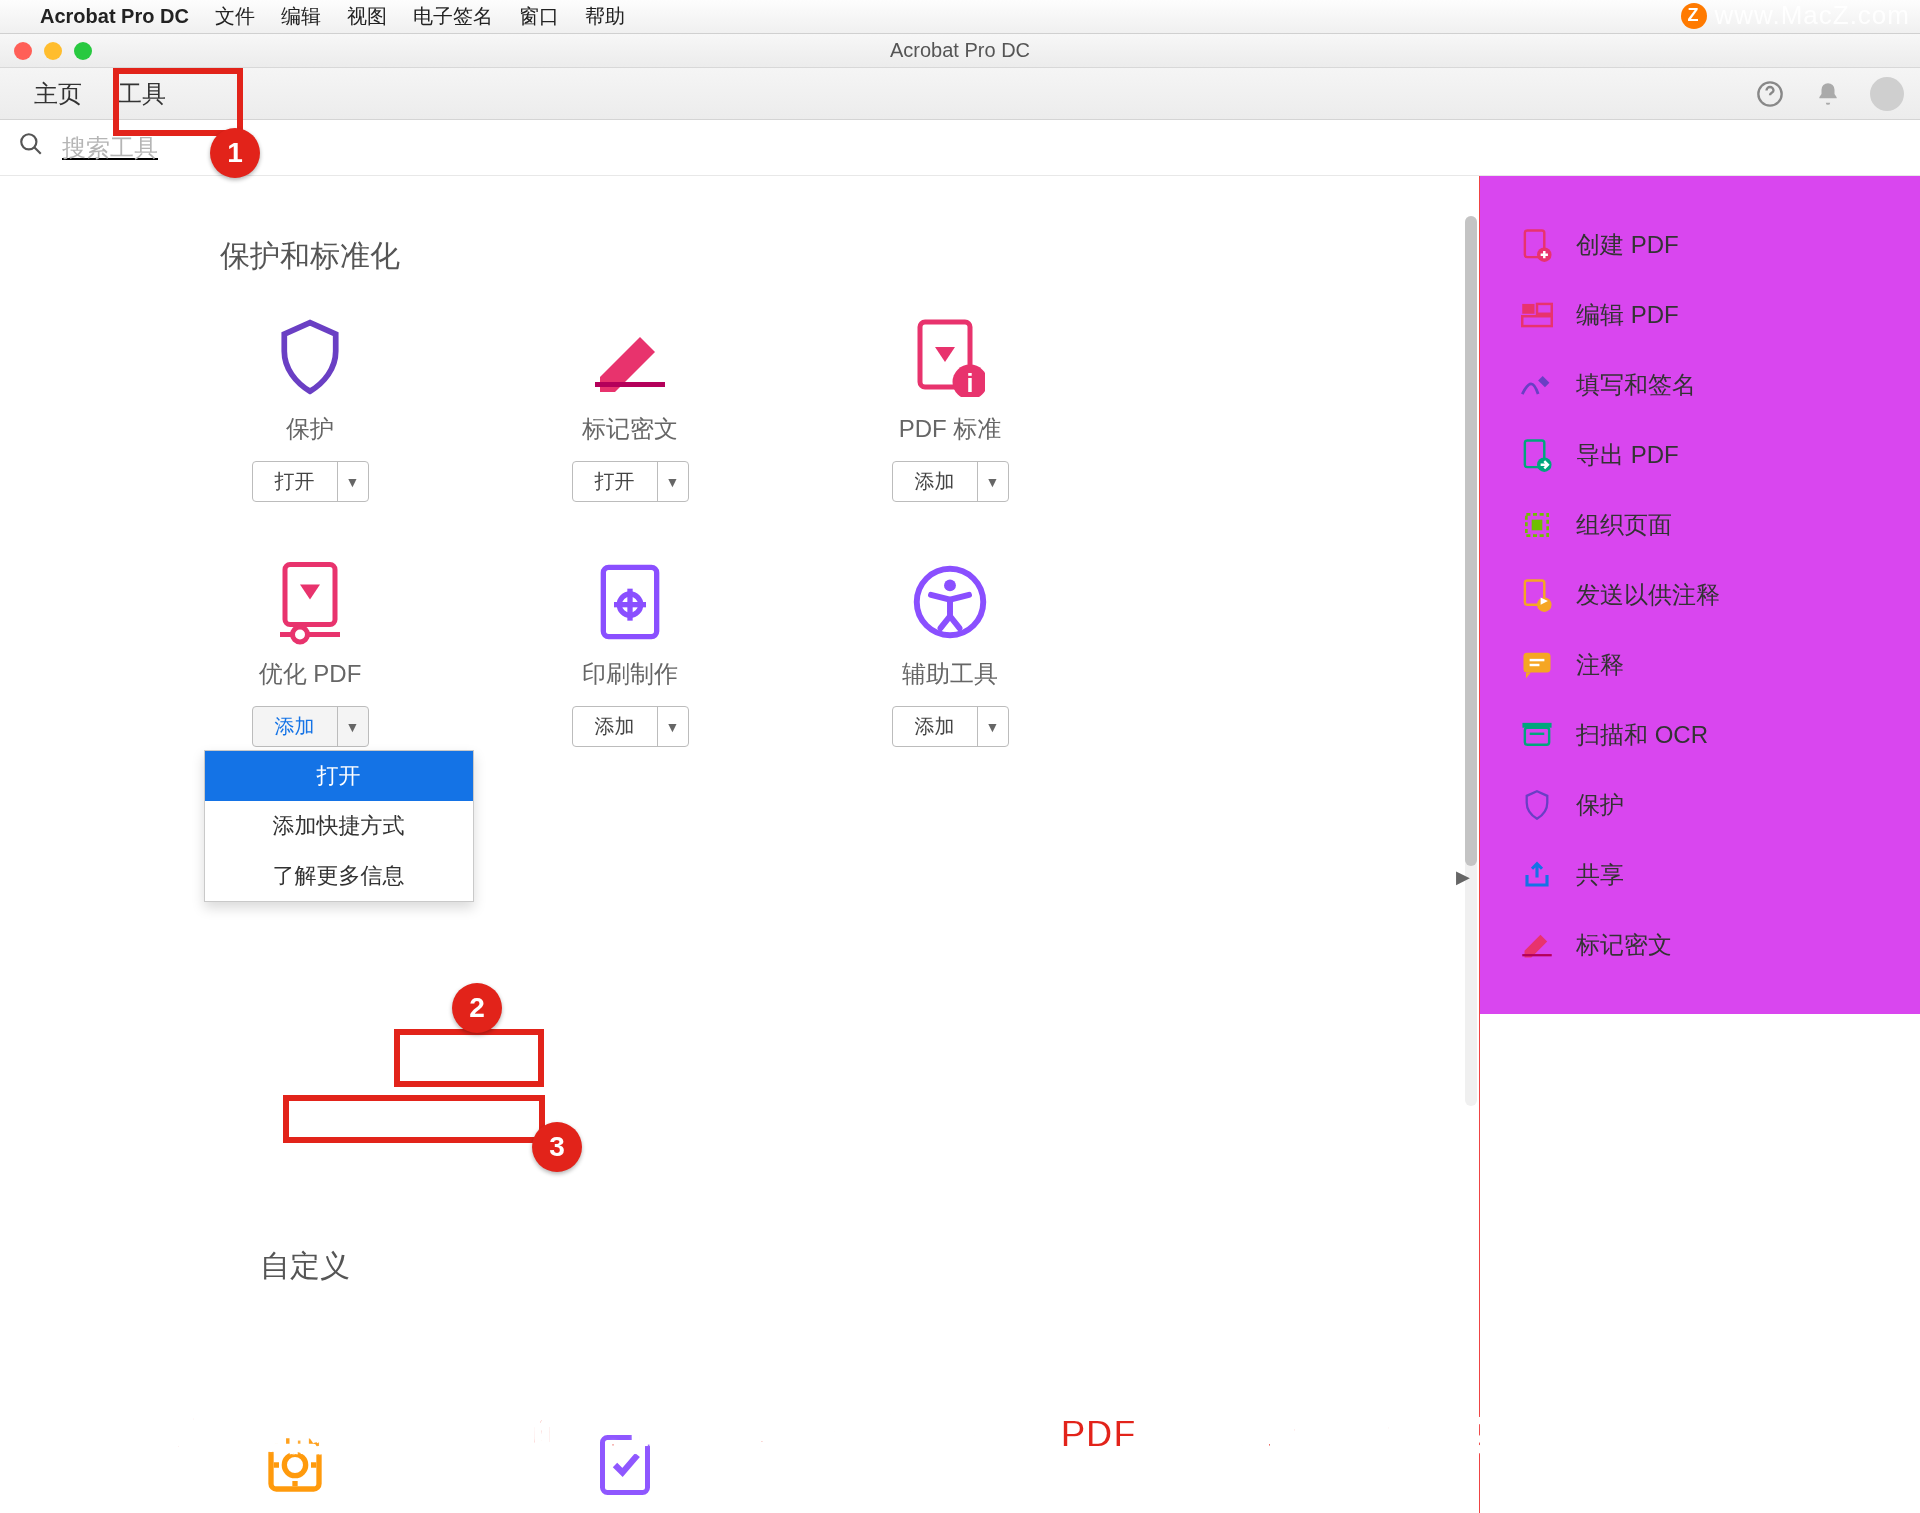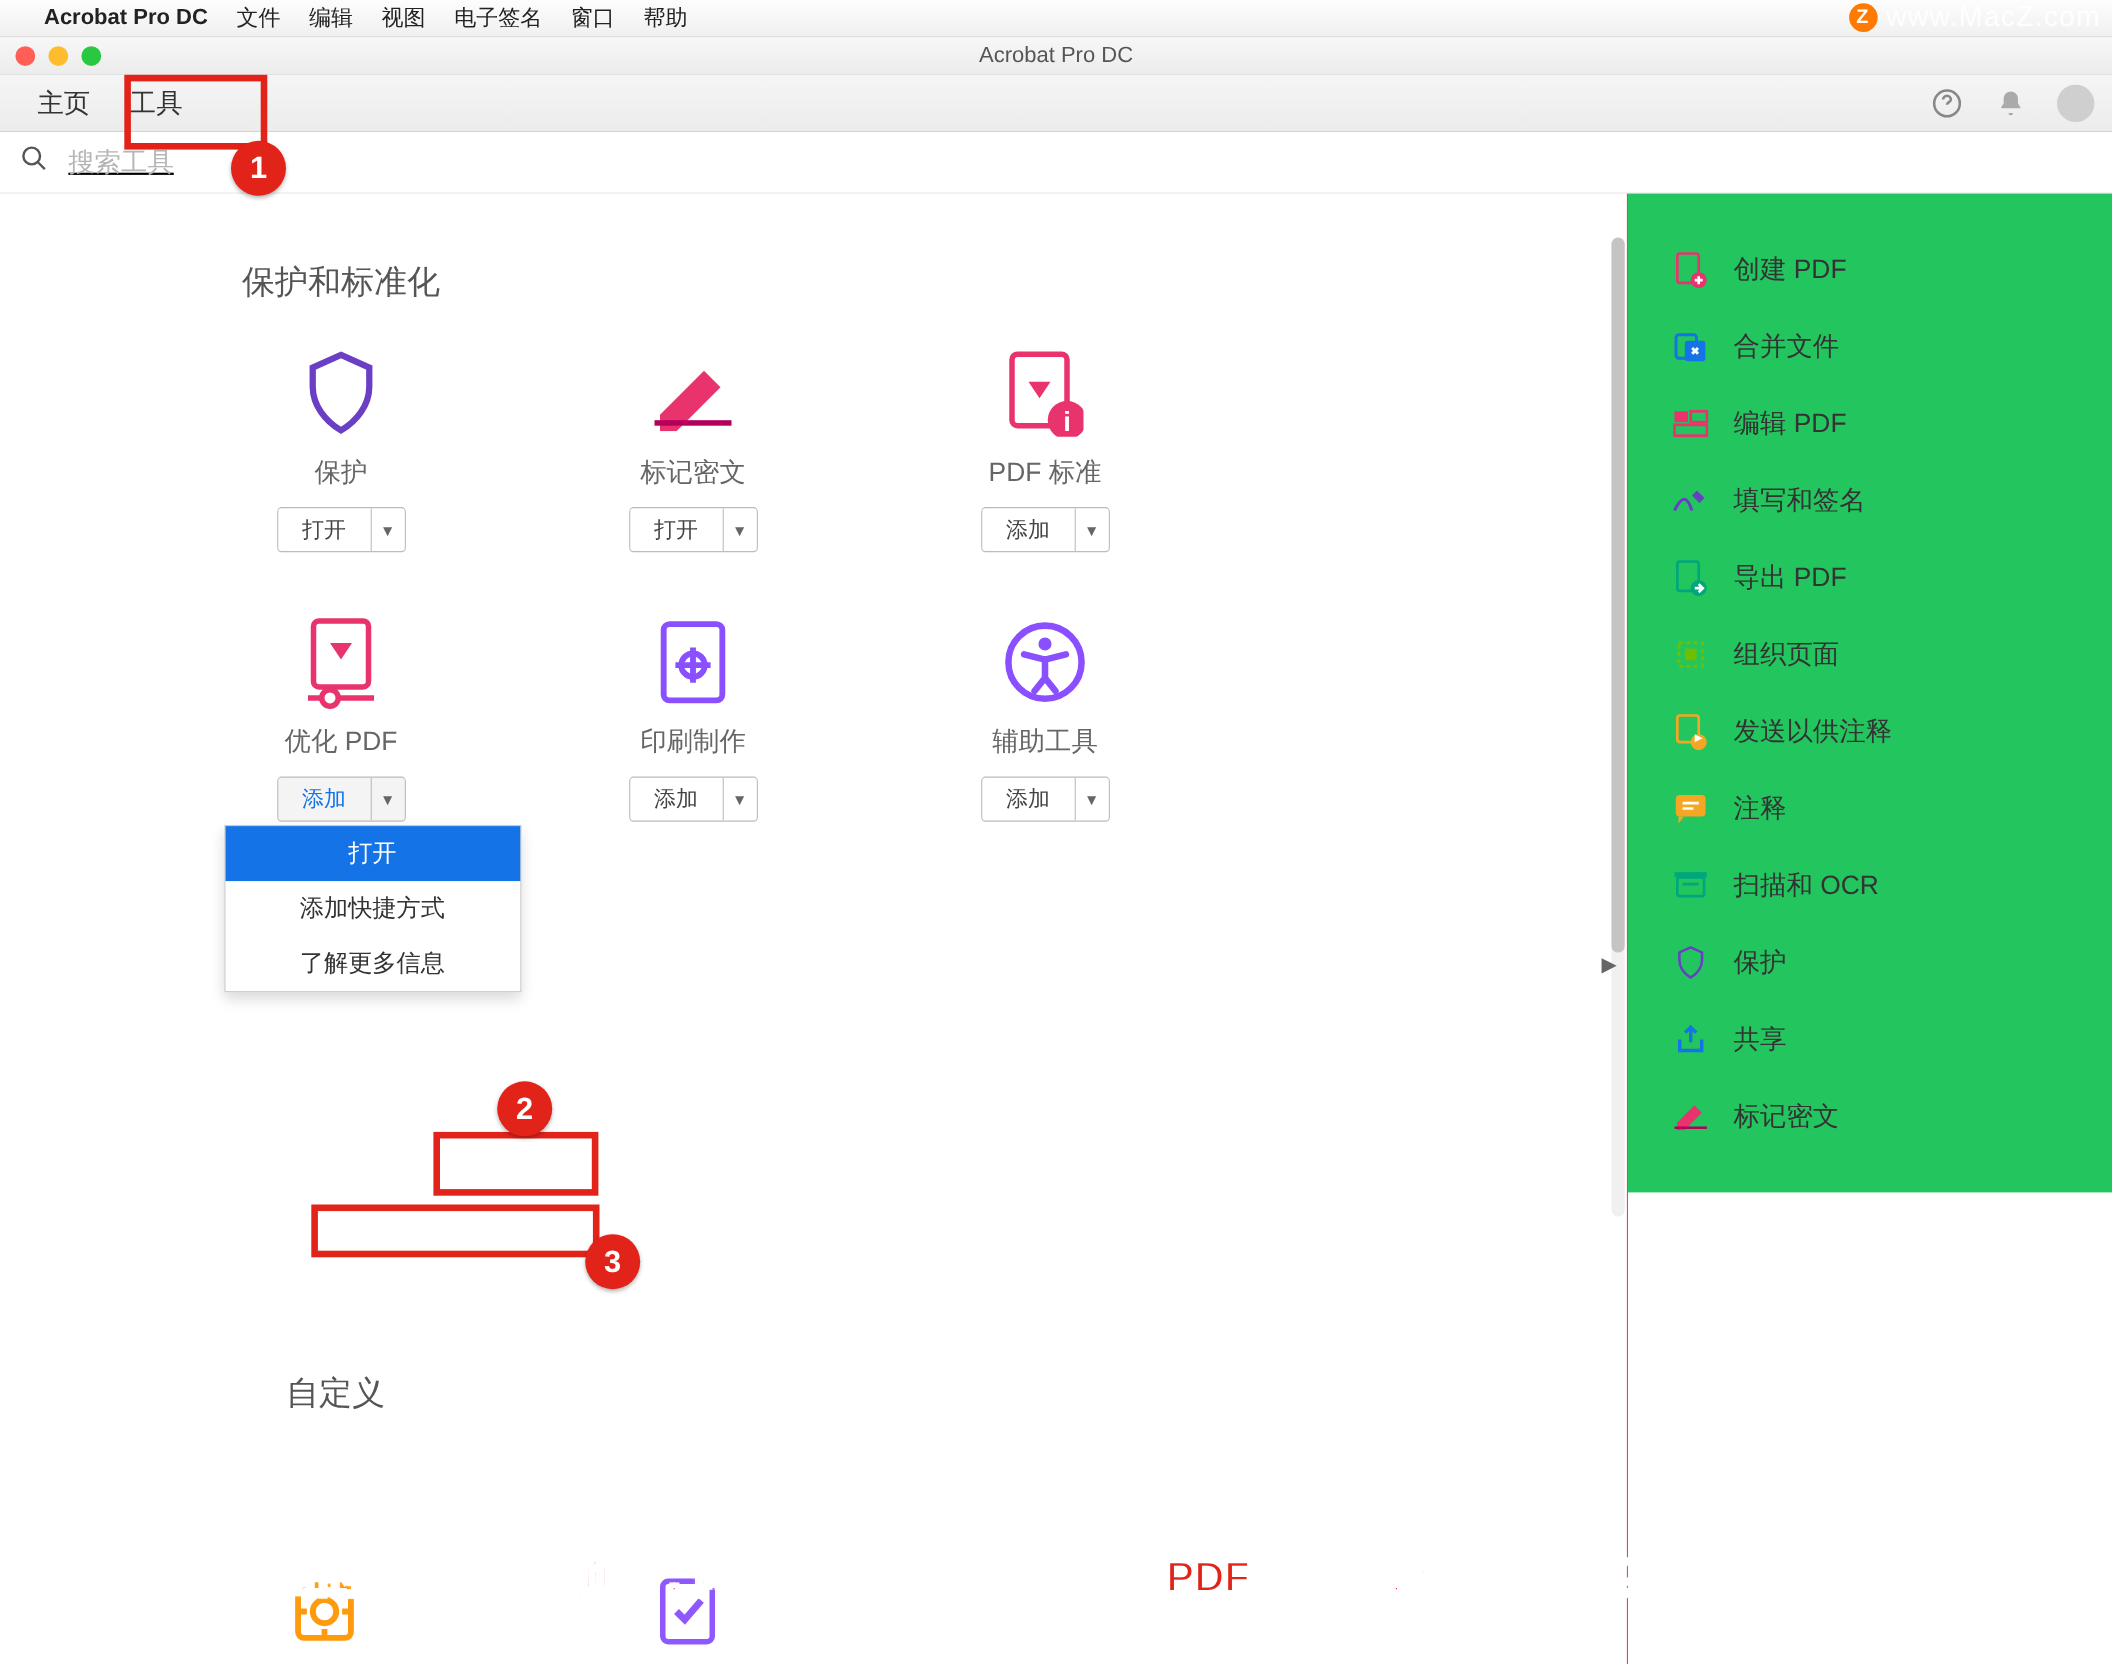--- a/index.html
+++ b/index.html
@@ -28,21 +28,21 @@
 
 
 .searchrow { height: 56px; display: flex; align-items: center; padding: 0 18px; border-bottom: 1px solid #e8e8e8; text-decoration: underline; }
 .searchrow .sicon { font-size: 26px; color: #555; margin-right: 18px; }
 .searchrow input { border: none; outline: none; font-size: 24px; color: #333; width: 600px; }
 .searchrow input::placeholder { color: #b5b5b5; }
 
 
 .mainarea { display: flex; height: calc(100% - 34px - 34px - 52px - 56px); }
 .toolpanel { flex: 1; position: relative; padding: 60px 100px; overflow: hidden; border-right: 1px solid #ef4444; }
-.sidebar { width: 440px; background: #22c55e; padding: 34px 10px; }
+.sidebar { width: 440px; background: #d946ef; padding: 34px 10px; }
 .sidebar-wrap { position: relative; }
 
 .section-title { font-size: 30px; color: #555; margin: 0 0 40px 120px; }
 
 .toolgrid { display: grid; grid-template-columns: repeat(3, 300px); gap: 30px 20px; margin-left: 60px; }
 .toolcard { display: flex; flex-direction: column; align-items: center; gap: 16px; position: relative; }
 .toolicon { width: 80px; height: 80px; display: flex; align-items: center; justify-content: center; }
 .toolname { font-size: 24px; color: #666; }
 .splitbtn { display: flex; border: 1px solid #bcbcbc; border-radius: 4px; overflow: hidden; background: #fff; }
 .splitbtn .main { padding: 6px 22px; font-size: 20px; color: #444; border-right: 1px solid #bcbcbc; cursor: pointer; }
@@ -280,30 +280,20 @@
             <svg width="30" height="34" viewBox="0 0 24 28">
               <rect x="2" y="2" width="16" height="22" rx="2" fill="none" stroke="#e8336d" stroke-width="2"></rect>
               <circle cx="18" cy="22" r="6" fill="#e8336d"></circle>
               <path d="M18 19v6M15 22h6" stroke="#fff" stroke-width="2"></path>
             </svg>
           </span>
         <span>创建 PDF</span>
       </div>
       <div class="side-item">
         <span class="side-ico">
-            <svg width="32" height="32" viewBox="0 0 24 24">
-              <rect x="2" y="4" width="14" height="16" rx="2" fill="none" stroke="#1473e6" stroke-width="2"></rect>
-              <rect x="8" y="8" width="14" height="14" rx="2" fill="#1473e6"></rect>
-              <path d="M13 13l4 4M17 13l-4 4" stroke="#fff" stroke-width="2"></path>
-            </svg>
-          </span>
-        <span>合并文件</span>
-      </div>
-      <div class="side-item">
-        <span class="side-ico">
             <svg width="32" height="26" viewBox="0 0 26 20">
               <rect x="1" y="1" width="10" height="8" fill="#e8336d"></rect>
               <rect x="1" y="11" width="24" height="8" fill="none" stroke="#e8336d" stroke-width="2"></rect>
               <rect x="13" y="1" width="12" height="8" fill="none" stroke="#e8336d" stroke-width="2"></rect>
             </svg>
           </span>
         <span>编辑 PDF</span>
       </div>
       <div class="side-item">
         <span class="side-ico">

